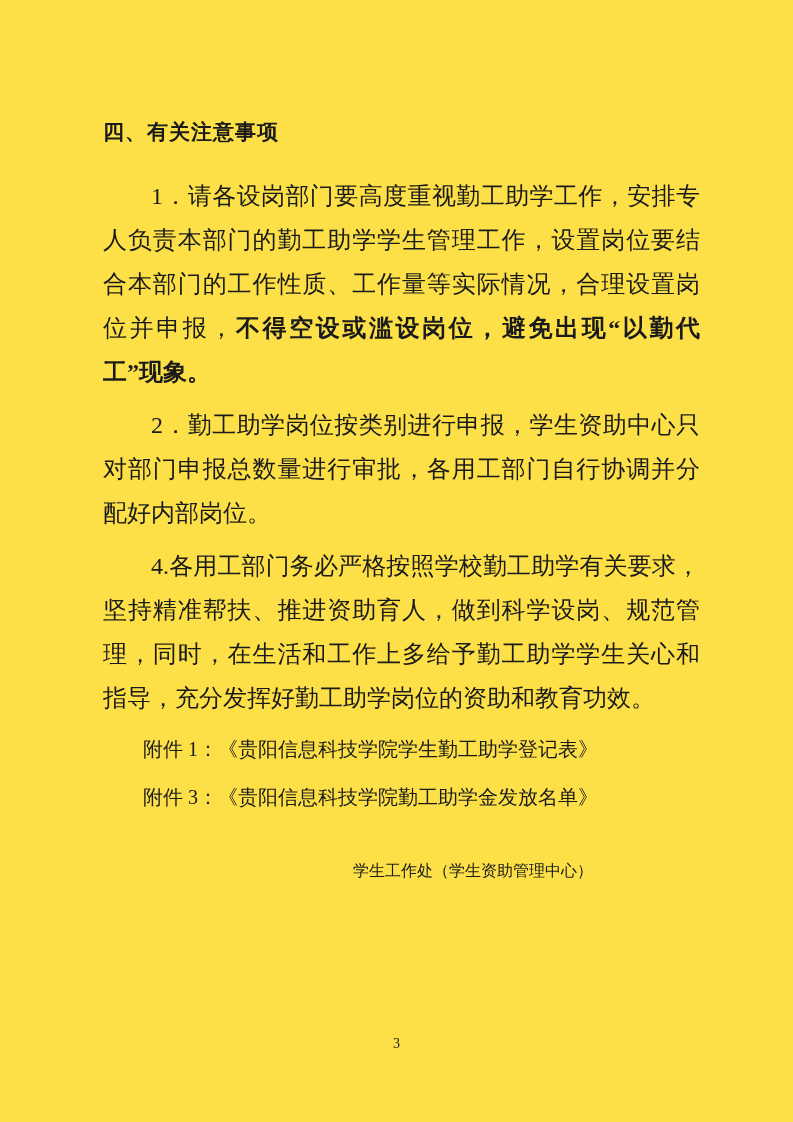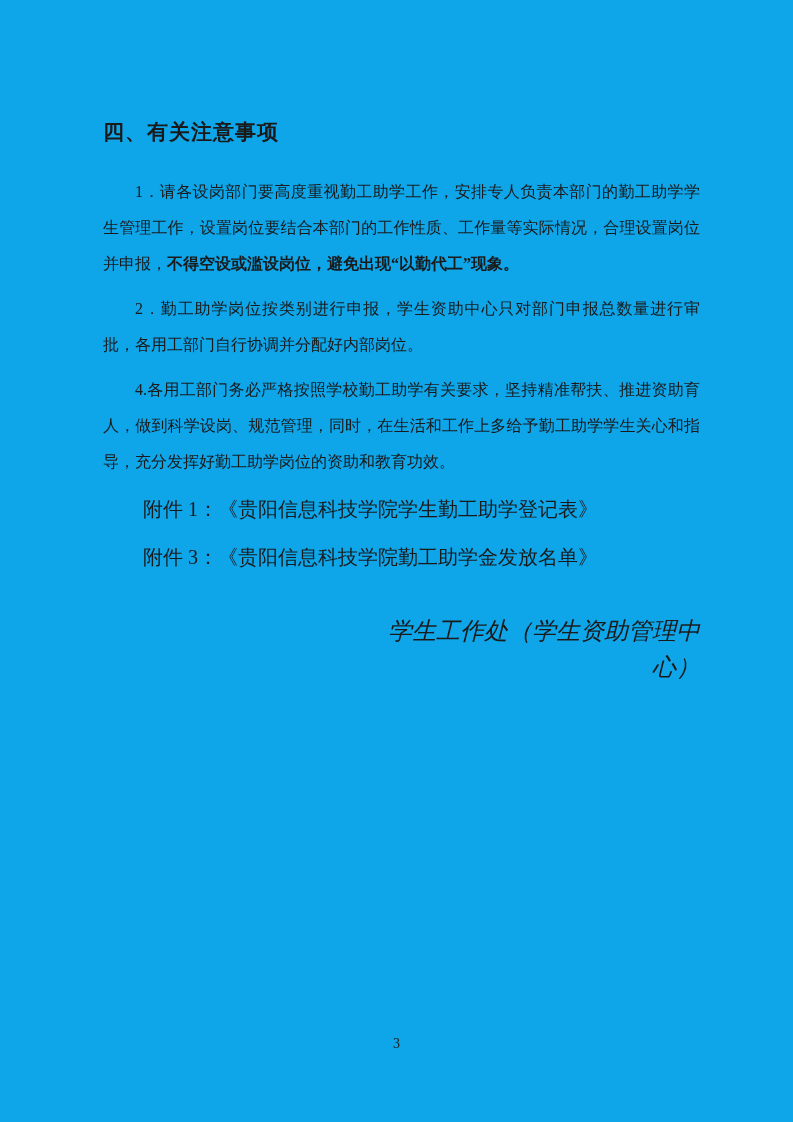--- a/index.html
+++ b/index.html
@@ -7,60 +7,59 @@
   body {
     width: 793px;
     height: 1122px;
     font-family: "Liberation Serif", "DejaVu Serif", serif;
     color: #1a1a1a;
   }
   .page {
     position: relative;
     width: 793px;
     height: 1122px;
-    background: #0ea5e9;
+    background: #fde047;
     overflow: hidden;
   }
   .content {
     position: absolute;
     left: 103px;
     top: 118px;
     width: 597px;
   }
   .section-heading {
     font-size: 21px;
     line-height: 28px;
     font-weight: 700;
     margin: 0 0 28px 0;
     letter-spacing: 1px;
   }
   p.body-para {
-    font-size: 16px;
-    line-height: 36px;
+    font-size: 24px;
+    line-height: 44px;
     text-align: justify;
     text-indent: 2em;
     margin: 0 0 9px 0;
   }
   p.body-para .bold-run {
     font-weight: 700;
   }
   p.line-item {
     font-size: 20px;
     line-height: 40px;
     text-indent: 2em;
     margin: 0 0 8px 0;
     white-space: nowrap;
   }
   .signature-block {
     margin-top: 36px;
     padding-left: 250px;
-    text-align: right;
-    font-size: 24px;
+    text-align: left;
+    font-size: 16px;
     line-height: 36px;
-    font-style: italic;
   }
   .page-number {
     position: absolute;
     left: 0;
     right: 0;
     top: 1036px;
     text-align: center;
     font-size: 14px;
     color: #222222;
   }

